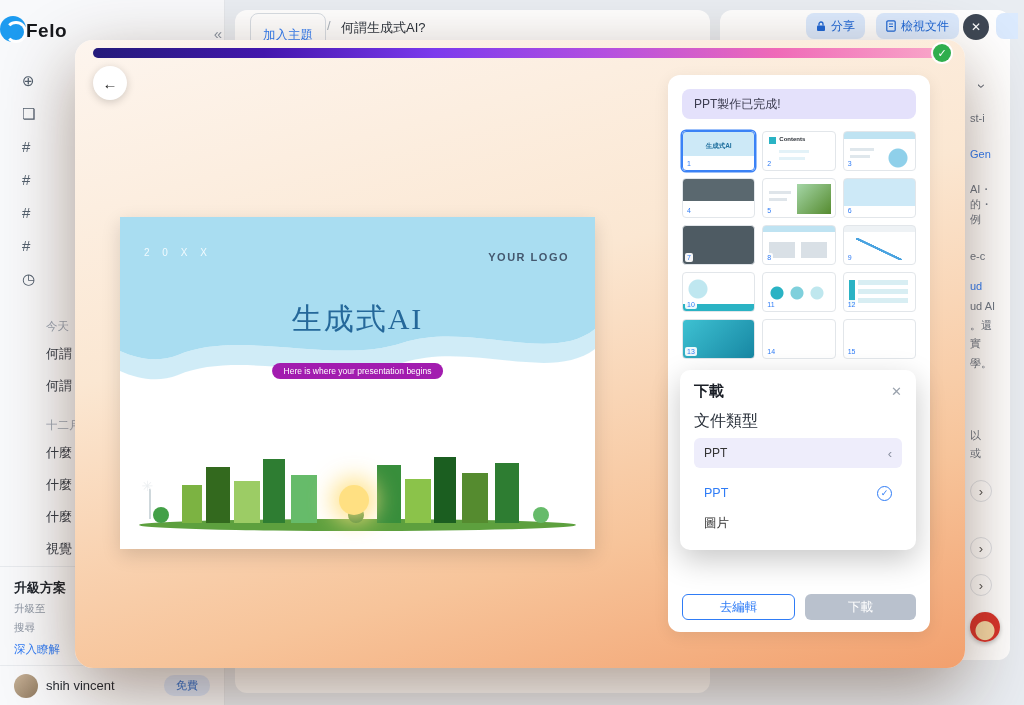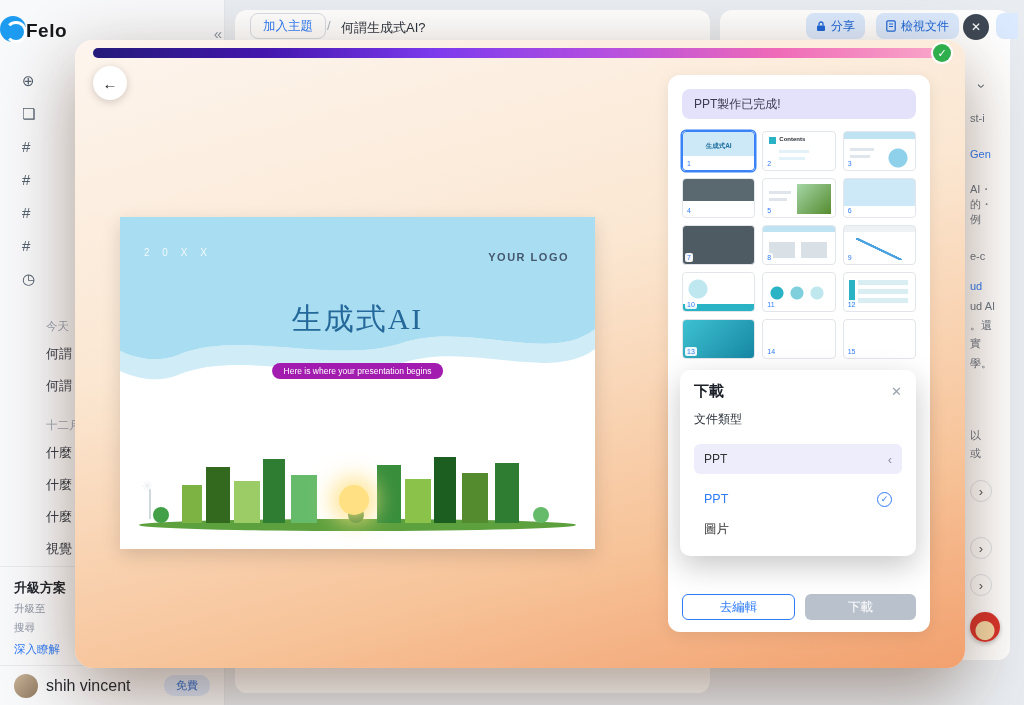--- a/index.html
+++ b/index.html
@@ -18,27 +18,27 @@
   .nav-item{height:33px;display:flex;align-items:center;padding-left:22px;color:#53606f;font-size:15px;cursor:pointer}
   #history{margin-top:8px}
   .hist-label{padding:16px 0 4px 46px;font-size:11.5px;color:#9aa4b2}
   .hist-item{padding:7px 0 7px 46px;font-size:13px;color:#333b46;white-space:nowrap;cursor:pointer;overflow:hidden}
   .upgrade{position:absolute;left:0;right:0;bottom:40px;border-top:1px solid #e7eaee;padding:12px 14px 8px;background:#f8f9fb}
   .up-title{font-size:13px;font-weight:bold;color:#20262e}
   .up-line{font-size:10.5px;color:#8b95a3;margin-top:5px;white-space:nowrap}
   .up-link{display:inline-block;margin-top:7px;font-size:11.5px;color:#2f7cf6;cursor:pointer}
   .user-row{position:absolute;left:0;right:0;bottom:0;height:40px;display:flex;align-items:center;gap:8px;padding:0 14px;border-top:1px solid #e7eaee;cursor:pointer}
   .avatar{width:24px;height:24px;border-radius:50%;background:linear-gradient(135deg,#c9b49a,#8f7a60)}
-  .uname{font-size:16px;color:#1f2630}
+  .uname{font-size:13px;color:#1f2630}
   .badge{margin-left:auto;background:#dbe7fb;color:#2f6fd0;font-size:11px;padding:3px 12px;border-radius:10px}
 
   
   .card-a{position:absolute;left:235px;top:10px;width:475px;height:683px;background:#fff;border-radius:12px;z-index:1}
   .card-b{position:absolute;left:720px;top:10px;width:290px;height:650px;background:#fff;border-radius:12px;z-index:1}
-  .add-topic{position:absolute;left:250px;top:13px;height:26px;padding:0 12px;background:#fff;border:1px solid #d7dde4;border-radius:8px;color:#2f7cf6;font-size:12.5px;display:flex;align-items:center;z-index:2;cursor:pointer}
+  .add-topic{position:absolute;left:250px;top:13px;height:44px;padding:0 12px;background:#fff;border:1px solid #d7dde4;border-radius:8px;color:#2f7cf6;font-size:12.5px;display:flex;align-items:center;z-index:2;cursor:pointer}
   .sep{position:absolute;left:327px;top:18px;color:#aab3bd;font-size:13px;z-index:2}
   .crumb{position:absolute;left:341px;top:19px;color:#2a323c;font-size:13px;z-index:2}
   .pill-blue{position:absolute;top:13px;height:26px;border:none;background:#dbeafe;border-radius:8px;color:#1c66d6;font-size:12px;display:flex;align-items:center;gap:5px;padding:0 10px;z-index:2;cursor:pointer}
   .share-btn{left:806px}
   .view-btn{left:876px}
   .close-circle{position:absolute;left:963px;top:14px;width:26px;height:26px;border-radius:50%;border:none;background:#3d4754;color:#fff;font-size:12px;line-height:26px;text-align:center;z-index:2;cursor:pointer}
   .pill-partial{position:absolute;left:996px;top:13px;width:22px;height:26px;background:#dbeafe;border-radius:8px 0 0 8px;z-index:2;cursor:pointer}
   .frag{position:absolute;left:970px;font-size:11px;color:#6b7684;white-space:nowrap;z-index:2}
   .frag.blue{color:#2f7cf6}
   .chev-btn{position:absolute;left:970px;width:22px;height:22px;border:1px solid #dfe3e8;border-radius:50%;background:#fff;color:#555;display:flex;align-items:center;justify-content:center;font-size:13px;cursor:pointer;z-index:2}
@@ -97,21 +97,21 @@
   .v-plain{background:#fff}
   .panel-footer{position:absolute;left:14px;right:14px;bottom:12px;display:flex;gap:10px}
   .btn-edit{flex:1;height:26px;border:1.5px solid #2f7cf6;background:#fff;color:#2f7cf6;border-radius:6px;font-size:12.5px;cursor:pointer}
   .btn-dl{flex:1;height:26px;border:none;background:#b9c1cd;color:#fff;border-radius:6px;font-size:12.5px;cursor:pointer}
 
   
   .popup{position:absolute;left:605px;top:330px;width:236px;background:#fff;border-radius:10px;box-shadow:0 10px 30px rgba(0,0,0,.22);padding:12px 14px;z-index:5}
   .pop-head{display:flex;justify-content:space-between;align-items:center}
   .pop-title{font-size:15px;font-weight:bold;color:#1b1f27}
   .pop-close{color:#9aa2ad;font-size:13px;cursor:pointer}
-  .pop-label{font-size:12px;color:#2a313b;margin:10px 0 16px}
+  .pop-label{font-size:16px;color:#2a313b;margin:10px 0 6px}
   .select{height:30px;background:#eeedfb;border-radius:6px;display:flex;align-items:center;justify-content:space-between;padding:0 10px;font-size:12px;color:#333;cursor:pointer}
   .chev{color:#8a90a0;font-size:13px}
   .options{margin-top:10px}
   .opt{height:30px;display:flex;align-items:center;justify-content:space-between;padding:0 10px;font-size:12.5px;color:#333;cursor:pointer;border-radius:6px}
   .opt.on{color:#2f7cf6}
   .ck{width:15px;height:15px;border:1.5px solid #2f7cf6;border-radius:50%;color:#2f7cf6;font-size:9px;line-height:12px;text-align:center}
 </style>
 </head>
 <body>
 

